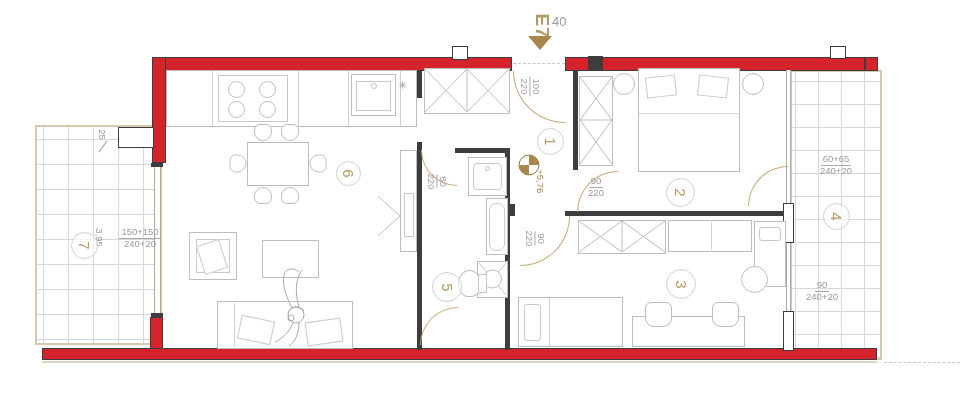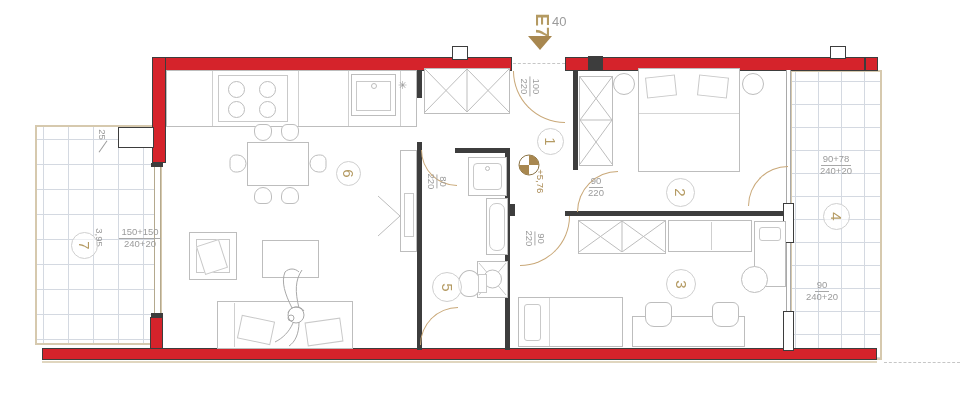--- a/index.html
+++ b/index.html
@@ -220,21 +220,21 @@
   </div>
 
   <div class="abs dim rot" style="left:93px;top:133px;width:18px;">25</div>
   <div class="abs" style="left:96px;top:146px;width:14px;height:1px;background:#9b9b9b;transform:rotate(-55deg);"></div>
   <div class="abs frac" style="left:114px;top:227px;width:52px;">
     <span class="num">150+150</span>
     <span class="den">240+20</span>
   </div>
   <div class="abs dim rot" style="left:86px;top:236px;width:26px;">3,95</div>
   <div class="abs frac" style="left:806px;top:154px;width:60px;">
-    <span class="num">90+78</span>
+    <span class="num">60+65</span>
     <span class="den">240+20</span>
   </div>
   <div class="abs frac" style="left:792px;top:280px;width:60px;">
     <span class="num">90</span>
     <span class="den">240+20</span>
   </div>
 
   <div class="abs rmc" style="left:537px;top:128px;width:27px;height:27px;">
       <span>1</span>
     </div>

